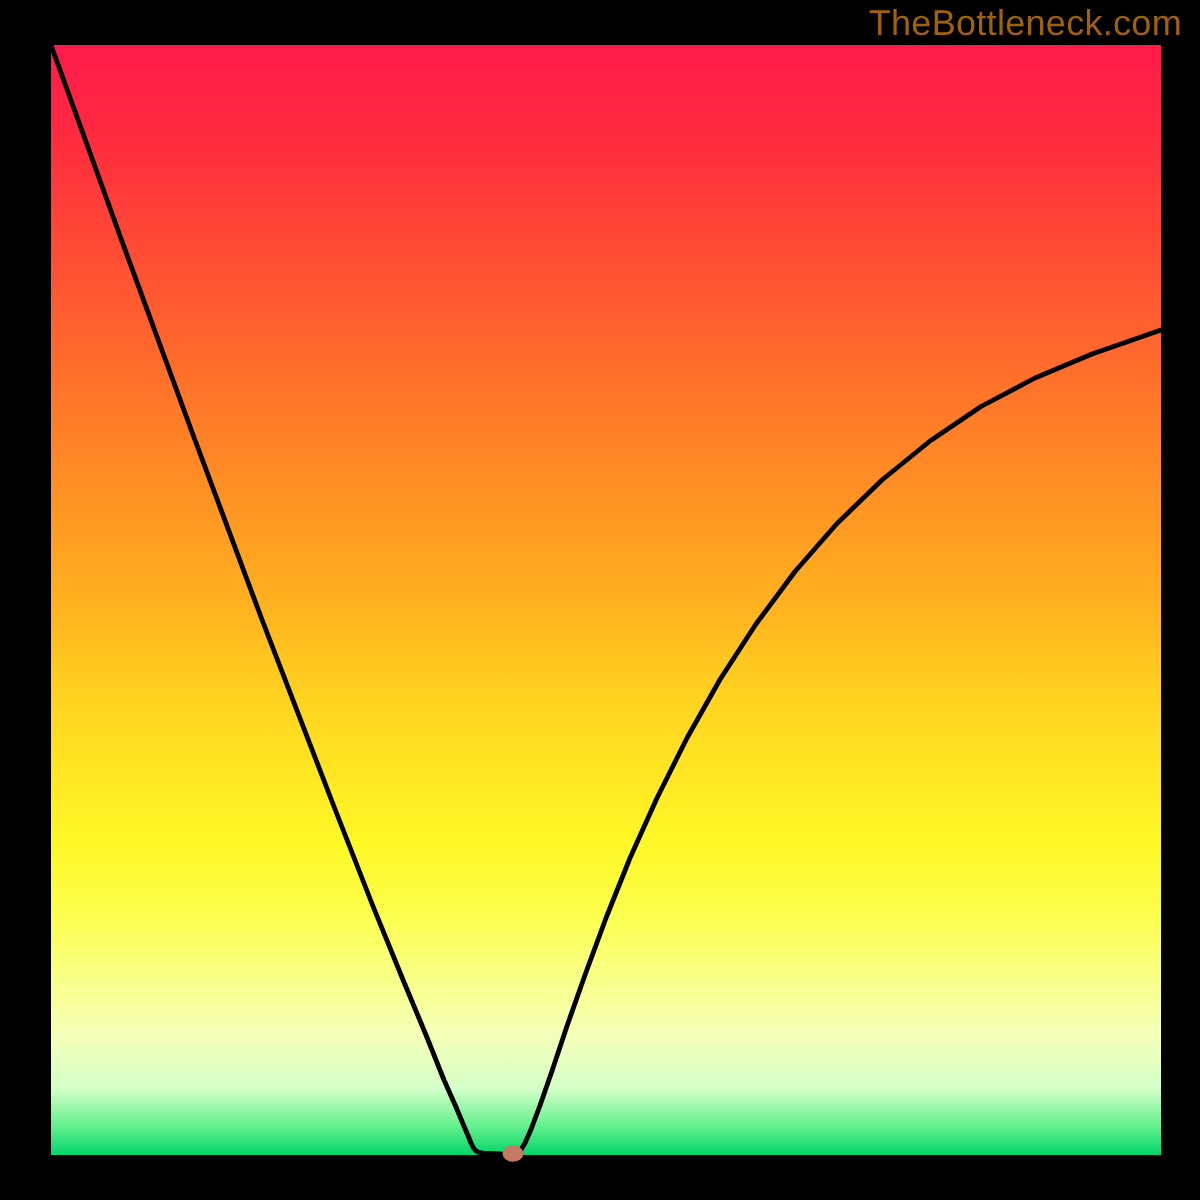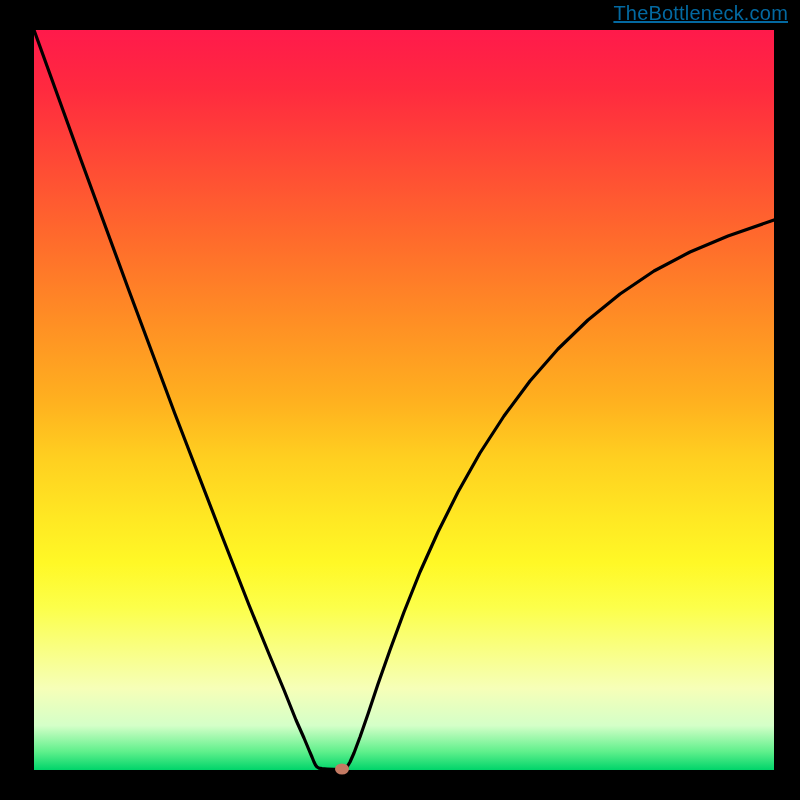--- a/index.html
+++ b/index.html
@@ -14,26 +14,25 @@
   .frame {
     position: relative;
     width: 800px;
     height: 800px;
     background: #000;
   }
   .attribution {
     position: absolute;
     top: 2px;
     right: 12px;
-    color: #0369a1;
-    font-size: 20px;
+    color: #a16207;
+    font-size: 24px;
     font-weight: 500;
     letter-spacing: 0.2px;
     pointer-events: none;
-    text-decoration: underline;
   }
   .plot-area {
     position: absolute;
     left: 34px;
     top: 30px;
     width: 740px;
     height: 740px;
     background: linear-gradient(to bottom,
       #ff1a4b 0%,
       #ff2a3f 8%,

